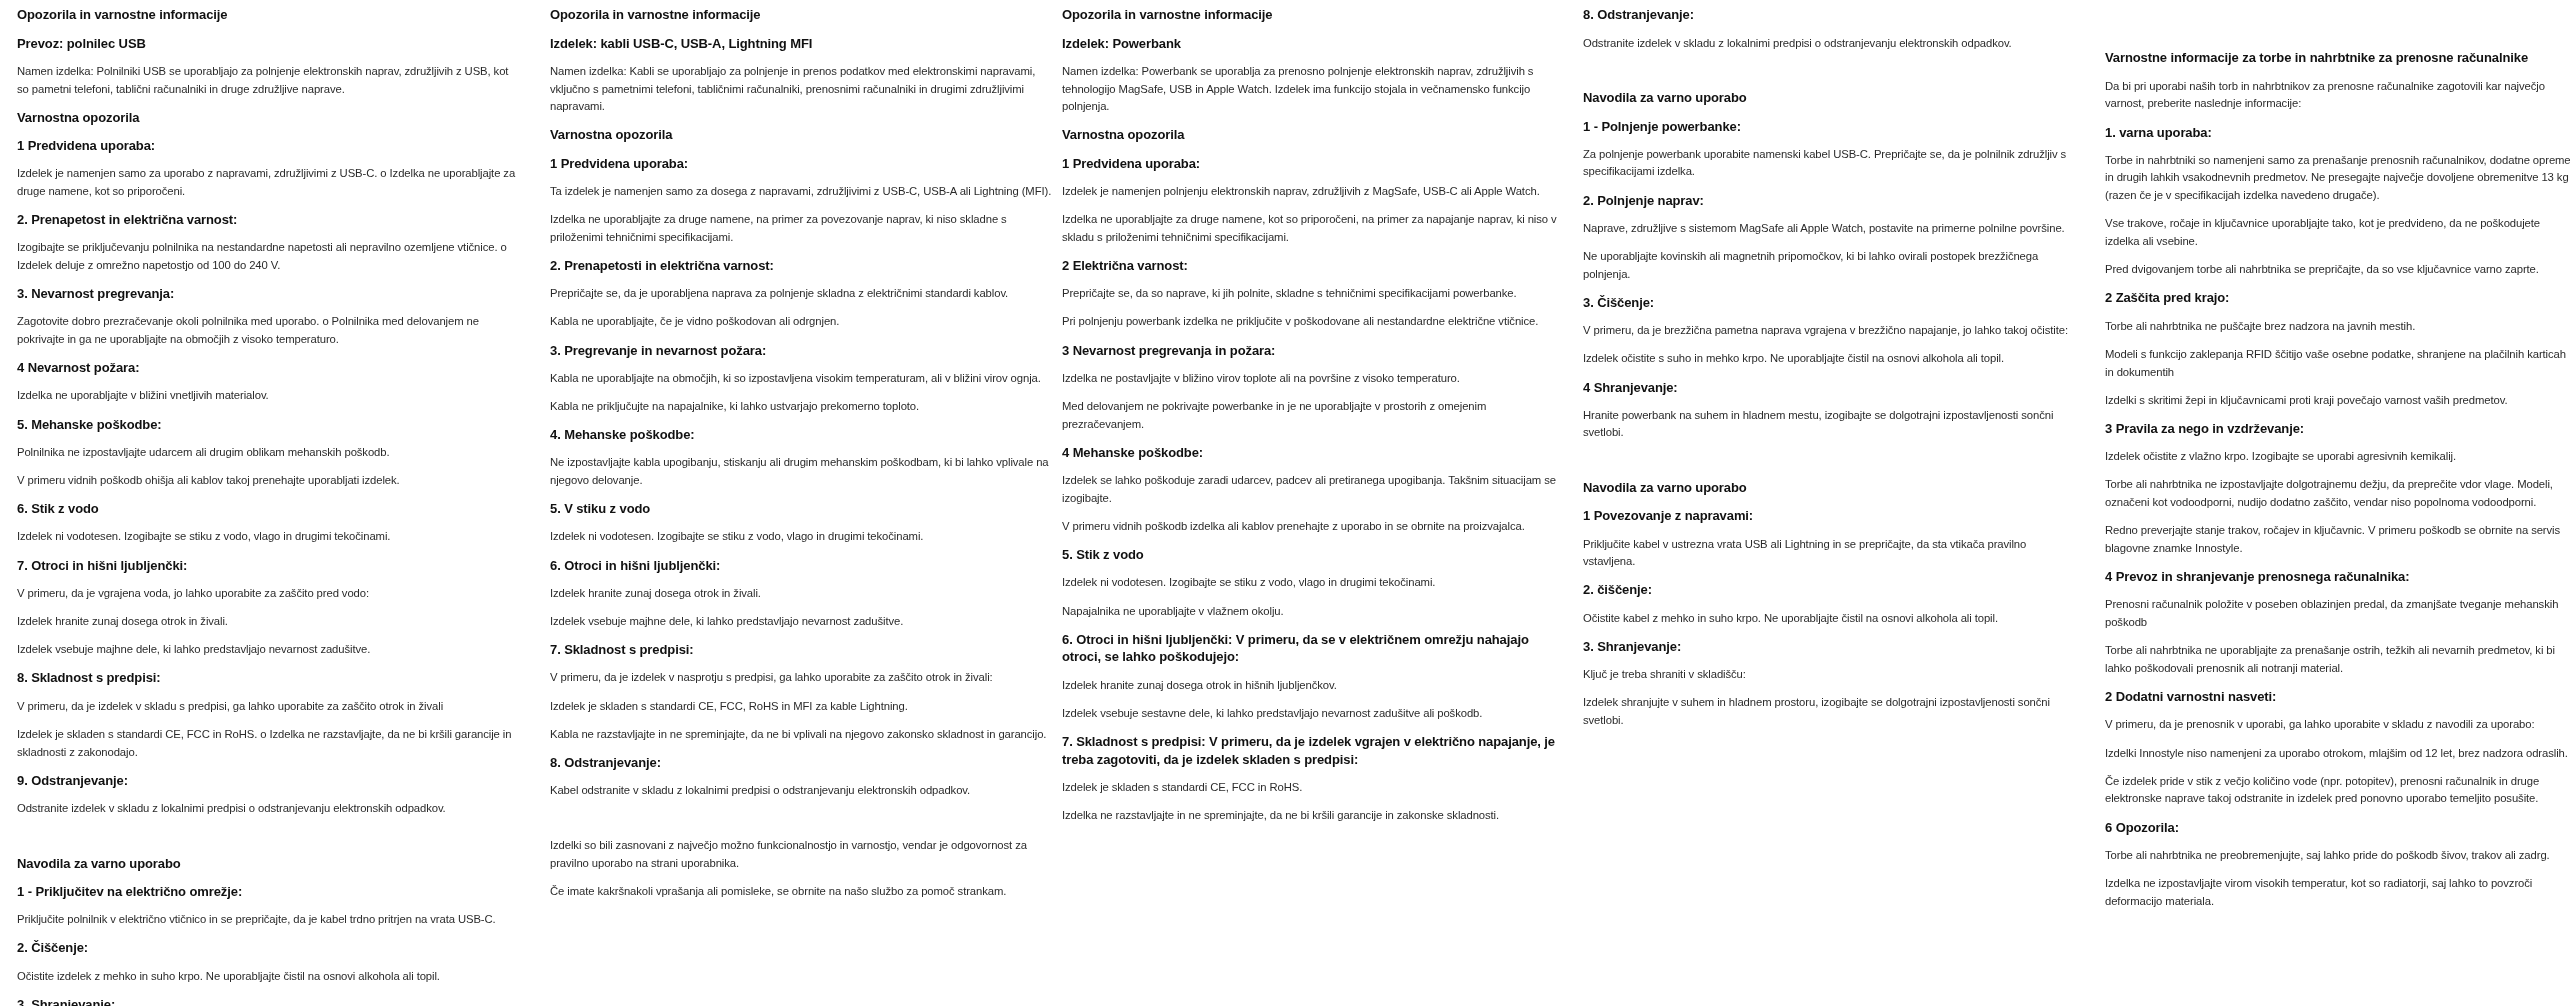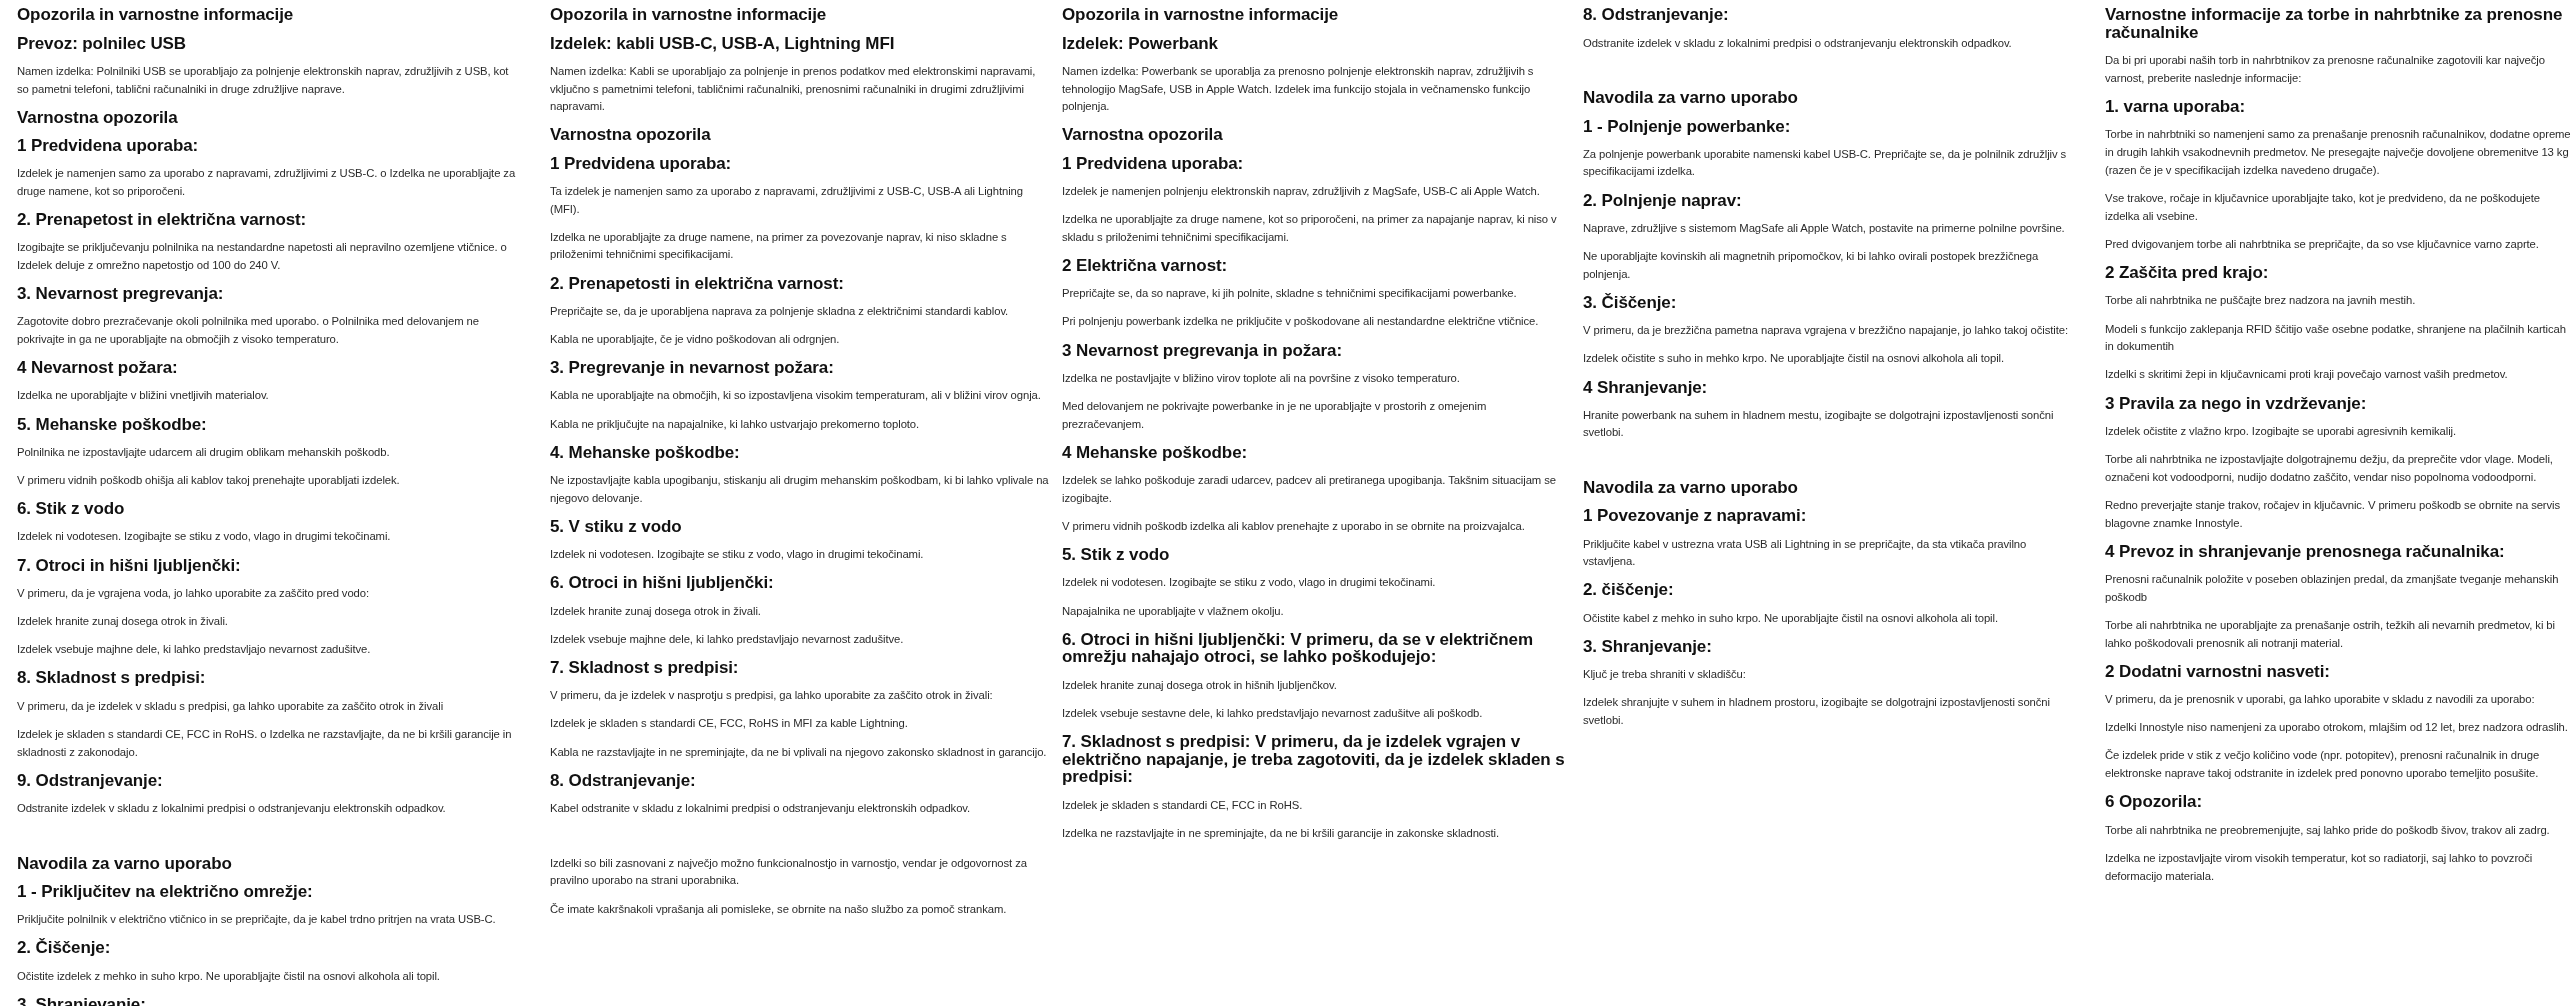--- a/index.html
+++ b/index.html
@@ -15,34 +15,34 @@
     font-family: "Liberation Sans", "DejaVu Sans", sans-serif;
   }
   .doc-column {
     position: absolute;
     top: 6.4px;
   }
   #col-0 { left: 17px;   width: 503px; }
   #col-1 { left: 550px;  width: 503px; }
   #col-2 { left: 1062px; width: 503px; }
   #col-3 { left: 1583px; width: 495px; }
-  #col-4 { left: 2105px; width: 467px; }
+  #col-4 { left: 2105px; width: 467px; margin-top: 43px; }
 
   .blk {
     font-size: 11.3px;
     line-height: 17.7px;
     color: #2b2b2b;
     margin: 0 0 10.5px 0;
     letter-spacing: -0.1px;
     word-spacing: 0px;
   }
   .blk.h {
     font-weight: bold;
     color: #111111;
-    font-size: 17px;
+    font-size: 13px;
   }
   .blk.gap {
     margin-top: 37px;
   }
 </style>
 </head>
 <body>
 
 <div id="col-0" class="doc-column">
     <div class="blk h">Opozorila in varnostne informacije</div>
@@ -77,21 +77,21 @@
     <div class="blk h">2. Čiščenje:</div>
     <div class="blk p">Očistite izdelek z mehko in suho krpo. Ne uporabljajte čistil na osnovi alkohola ali topil.</div>
     <div class="blk h">3. Shranjevanje:</div>
   </div>
 <div id="col-1" class="doc-column">
     <div class="blk h">Opozorila in varnostne informacije</div>
     <div class="blk h">Izdelek: kabli USB-C, USB-A, Lightning MFI</div>
     <div class="blk p">Namen izdelka: Kabli se uporabljajo za polnjenje in prenos podatkov med elektronskimi napravami, vključno s pametnimi telefoni, tabličnimi računalniki, prenosnimi računalniki in drugimi združljivimi napravami.</div>
     <div class="blk h">Varnostna opozorila</div>
     <div class="blk h">1 Predvidena uporaba:</div>
-    <div class="blk p">Ta izdelek je namenjen samo za uporabo z napravami, združljivimi z USB-C, USB-A ali Lightning (MFI).</div>
+    <div class="blk p">Ta izdelek je namenjen samo za dosega z napravami, združljivimi z USB-C, USB-A ali Lightning (MFI).</div>
     <div class="blk p">Izdelka ne uporabljajte za druge namene, na primer za povezovanje naprav, ki niso skladne s priloženimi tehničnimi specifikacijami.</div>
     <div class="blk h">2. Prenapetosti in električna varnost:</div>
     <div class="blk p">Prepričajte se, da je uporabljena naprava za polnjenje skladna z električnimi standardi kablov.</div>
     <div class="blk p">Kabla ne uporabljajte, če je vidno poškodovan ali odrgnjen.</div>
     <div class="blk h">3. Pregrevanje in nevarnost požara:</div>
     <div class="blk p">Kabla ne uporabljajte na območjih, ki so izpostavljena visokim temperaturam, ali v bližini virov ognja.</div>
     <div class="blk p">Kabla ne priključujte na napajalnike, ki lahko ustvarjajo prekomerno toploto.</div>
     <div class="blk h">4. Mehanske poškodbe:</div>
     <div class="blk p">Ne izpostavljajte kabla upogibanju, stiskanju ali drugim mehanskim poškodbam, ki bi lahko vplivale na njegovo delovanje.</div>
     <div class="blk h">5. V stiku z vodo</div>

